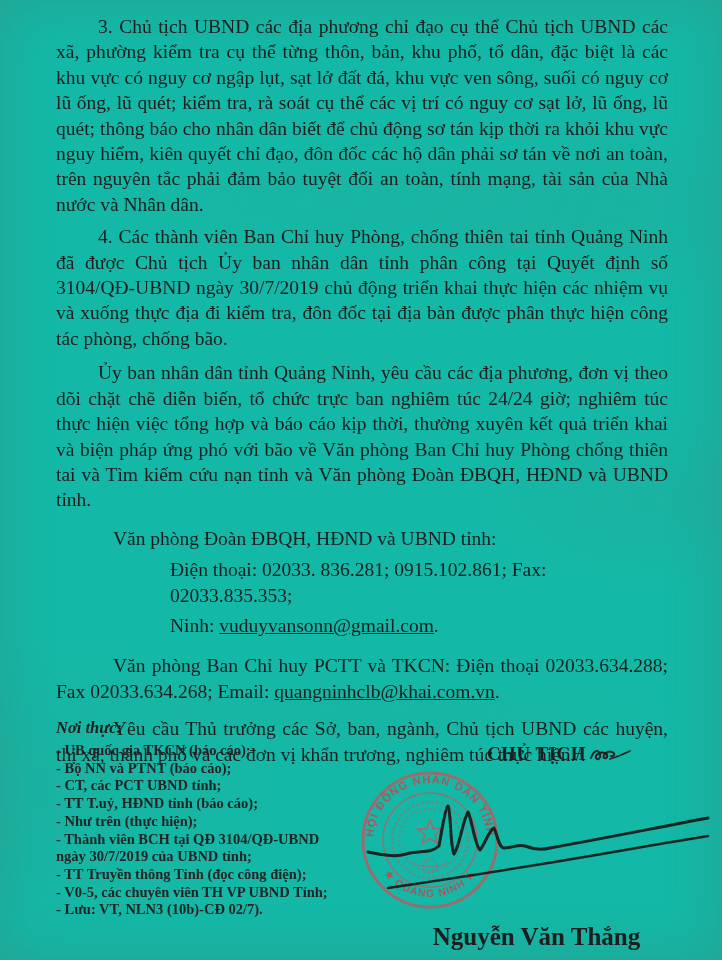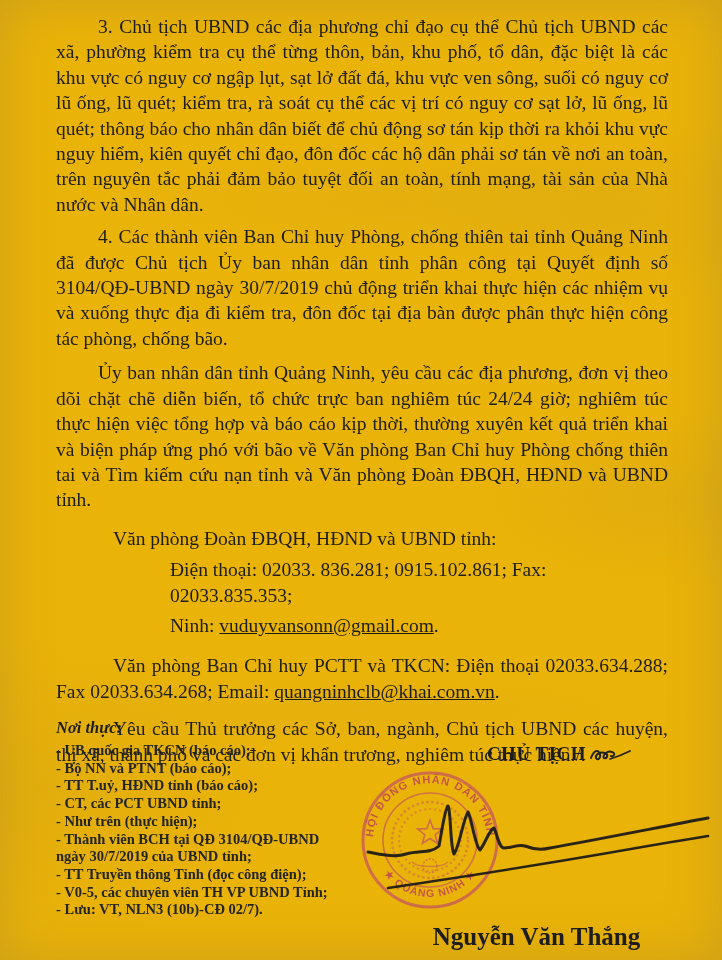--- a/index.html
+++ b/index.html
@@ -1,20 +1,20 @@
 <!DOCTYPE html>
 <html><head>
 <meta charset="utf-8">
 <style>
   html,body{margin:0;padding:0;background:#888;}
   .page{
     position:relative;
     width:722px;height:960px;
     margin:0 auto;
-    background:#eab308;
+    background:#14b8a6;
     overflow:hidden;
     font-family:"Liberation Serif","DejaVu Serif",serif;
     color:#1d1d1d;
     box-shadow:inset 0 0 55px rgba(95,88,80,.22);
   }
   .page::before{
     content:"";position:absolute;inset:0;pointer-events:none;z-index:0;
     background:
       radial-gradient(ellipse 300px 140px at 86% 22%, rgba(110,100,95,.06), transparent 70%),
       radial-gradient(ellipse 280px 130px at 92% 52%, rgba(110,100,95,.07), transparent 70%),
@@ -75,22 +75,22 @@
         <path d="M3,13 C6,5 10,4 12,9 C13,13 10,16 8,13 C7,10 12,6 17,8 C21,10 19,14 16,13 C14,12 18,5 24,7 C28,8 26,12 23,11" fill="none" stroke="#222" stroke-width="2" stroke-linecap="round"></path>
         <path d="M22,14 C29,12 36,9 42,6" fill="none" stroke="#222" stroke-width="1.8" stroke-linecap="round"></path>
       </svg></p>
   </div>
 
   <div class="recipients">
     <p class="recipients-heading">Nơi thực:</p>
     <ul>
       <li>- UB quốc gia TKCN (báo cáo);</li>
       <li>- Bộ NN và PTNT (báo cáo);</li>
+      <li>- CT, các PCT  UBND tỉnh;</li>
       <li>- TT T.uỷ, HĐND tỉnh (báo cáo);</li>
-      <li>- CT, các PCT  UBND tỉnh;</li>
       <li>- Như trên (thực hiện);</li>
       <li>- Thành viên BCH tại QĐ 3104/QĐ-UBND</li>
       <li>ngày 30/7/2019 của UBND tỉnh;</li>
       <li>- TT Truyền thông Tỉnh (đọc công điện);</li>
       <li>- V0-5, các chuyên viên TH VP UBND Tỉnh;</li>
       <li>- Lưu: VT, NLN3 (10b)-CĐ 02/7).</li>
     </ul>
   </div>
 
   <div class="sign-block">

